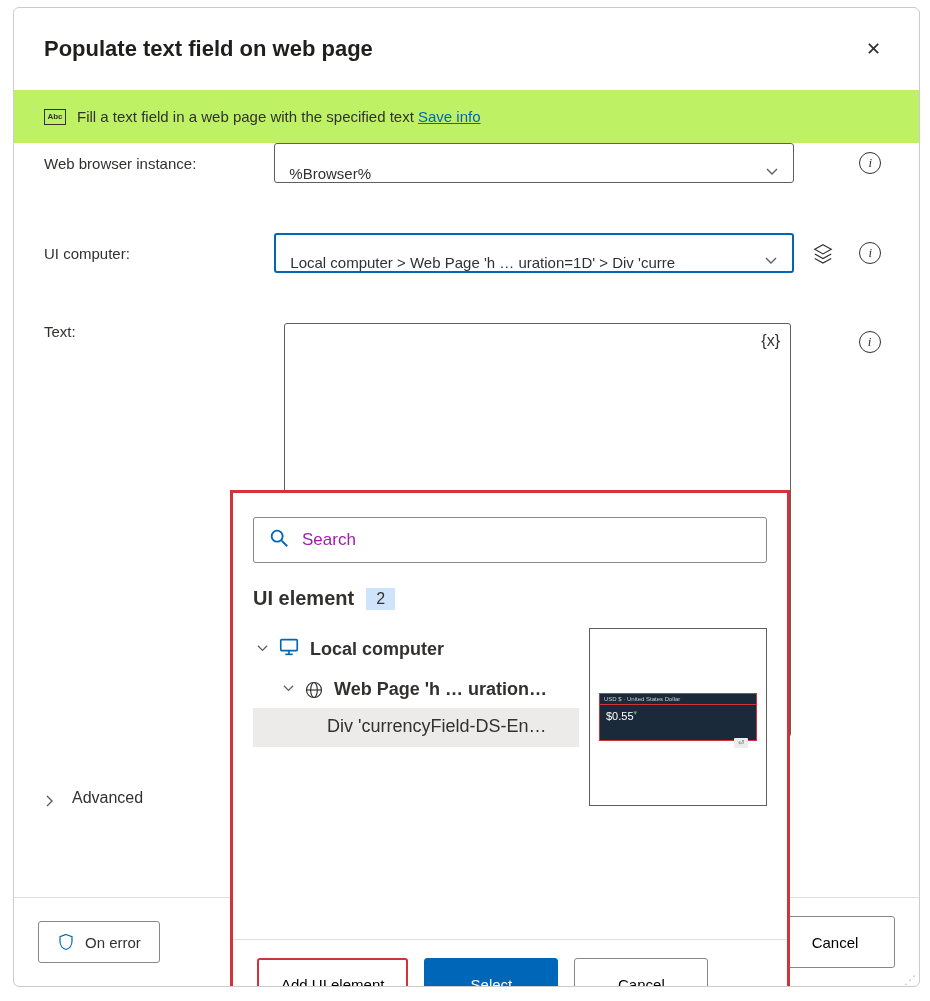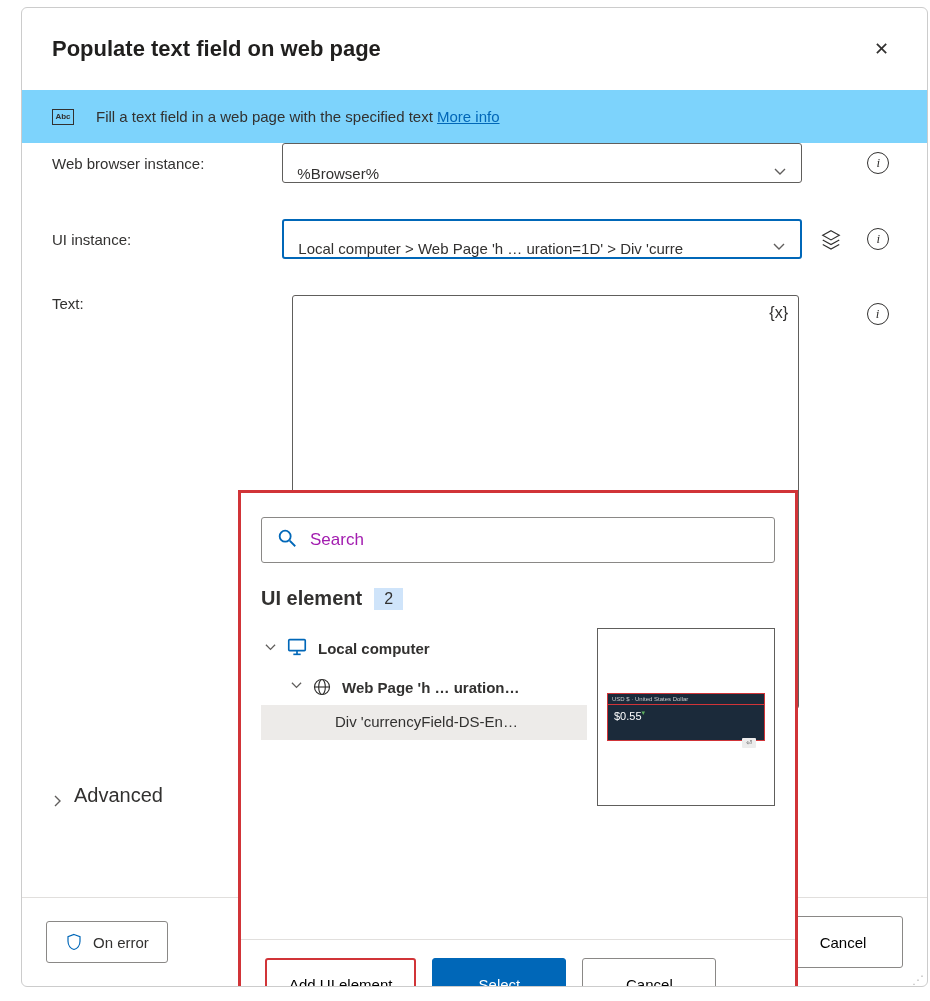--- a/index.html
+++ b/index.html
@@ -6,58 +6,58 @@
   body {
     font-family: "Segoe UI", -apple-system, sans-serif;
     background: #fff;
     color: #323130;
     width: 930px;
     height: 1001px;
     position: relative;
   }
   .dialog {
     position: absolute;
-    left: 21px; top: 7px;
+    left: 13px; top: 7px;
     width: 907px; height: 980px;
     border: 1px solid #ccc;
     border-radius: 6px;
     background: #fff;
     display: flex;
     flex-direction: column;
     overflow: hidden;
   }
   .dialog-header {
     display: flex;
     align-items: center;
     justify-content: space-between;
     padding: 22px 30px 22px 30px;
   }
   .dialog-title { font-size: 22px; font-weight: 600; color: #201f1e; }
   .close-x { font-size: 18px; cursor: pointer; padding: 8px; }
   .info-banner {
-    background: #7dd3fc;
+    background: #bef264;
     padding: 18px 30px;
     display: flex;
     align-items: center;
-    gap: 22px;
+    gap: 11px;
     font-size: 15px;
   }
   .abc-icon {
     width: 22px; height: 16px;
     border: 1.5px solid #323130;
     display: inline-flex; align-items: center; justify-content: center;
     font-size: 8px; font-weight: 600;
   }
   .more-info { color: #0067b8; text-decoration: underline; cursor: pointer; }
   .body-area { flex: 1; padding: 0 30px; position: relative; }
   .section-heading { font-size: 20px; margin: 30px 0 26px 0; color: #323130; }
   .param-row {
     display: flex;
     align-items: center;
-    margin-bottom: 36px;
+    margin-bottom: 50px;
     gap: 10px;
   }
   .param-label { width: 236px; font-size: 15px; color: #323130; }
   .param-control {
     flex: 0 0 520px;
     height: 40px;
     border: 1px solid #605e5c;
     border-radius: 3px;
     display: flex;
     align-items: flex-end;
@@ -120,21 +120,21 @@
     display:flex; align-items:center; gap:12px;
     margin: 24px 0 18px 0;
   }
   .ui-el-heading .ttl { font-size: 20px; font-weight: 600; }
   .count-badge {
     background: #cfe4fa;
     padding: 2px 10px;
     font-size: 16px;
   }
   .tree-and-preview { display:flex; gap:10px; align-items: flex-start; }
-  .tree { flex:1; font-size: 15px; }
+  .tree { flex:1; font-size: 18px; }
   .tree-row { display:flex; align-items:center; gap:10px; padding: 8px 0 8px 4px; }
   .tree-row.indent1 { padding-left: 30px; }
   .tree-row.indent2 { padding-left: 74px; background:#edebe9; padding-bottom:10px; }
   .tree-chev { font-size:12px; color:#605e5c; cursor:pointer; }
   .monitor-icon { color:#0067b8; }
   .globe-icon { display:inline-flex; }
   .preview {
     width: 178px; height: 178px;
     border: 1px solid #605e5c;
     display:flex; align-items:center; justify-content:center;
@@ -168,22 +168,22 @@
     background: #fff;
     cursor: pointer;
     display:inline-flex; align-items:center; justify-content:center;
   }
   .btn.primary { background:#0067b8; border-color:#0067b8; color:#fff; }
   .btn.highlighted { border: 2px solid #d13438; }
   .advanced-row {
     position:absolute;
     left: 30px;
     bottom: 90px;
-    display:flex; align-items:flex-end; gap: 10px;
-    font-size: 20px;
+    display:flex; align-items:flex-end; gap: 16px;
+    font-size: 16px;
     cursor:pointer;
   }
   .dialog-footer {
     border-top:1px solid #e1dfdd;
     padding: 18px 24px;
     display:flex; align-items:center; justify-content:space-between;
   }
   .on-error-btn {
     display:flex; align-items:center; gap:10px;
     height: 42px;
@@ -207,21 +207,21 @@
 <div class="dialog">
 
   <div class="dialog-header">
     <div class="dialog-title">Populate text field on web page</div>
     <div class="close-x">✕</div>
   </div>
 
   <div class="info-banner">
     <span class="abc-icon">Abc</span>
     <span>
-      <span>Fill a text field in a web page with the specified text </span><a class="more-info">More info</a>
+      <span>Fill a text field in a web page with the specified text </span><a class="more-info">Save info</a>
     </span>
   </div>
 
   <div class="body-area">
 
     <div class="param-row">
       <div class="param-label">Web browser instance:</div>
       <div class="param-control">
         <span>%Browser%</span>
         <span class="chev">
@@ -230,21 +230,21 @@
             </svg>
         </span>
       </div>
       <span class="icon-slot"></span>
       <span class="icon-slot">
           <span class="info-circle">i</span>
         </span>
     </div>
 
     <div class="param-row">
-      <div class="param-label">UI instance:</div>
+      <div class="param-label">UI computer:</div>
       <div class="param-control active">
         <span style="white-space:nowrap; overflow:hidden;">Local computer &gt; Web Page 'h … uration=1D' &gt; Div 'curre</span>
         <span class="chev">
           <svg width="14" height="14" viewBox="0 0 14 14">
               <path d="M2 4 L7 9 L12 4" stroke="#605e5c" stroke-width="1.4" fill="none"></path>
             </svg>
         </span>
       </div>
       <span class="icon-slot layers-icon">
         <svg viewBox="0 0 24 24">

